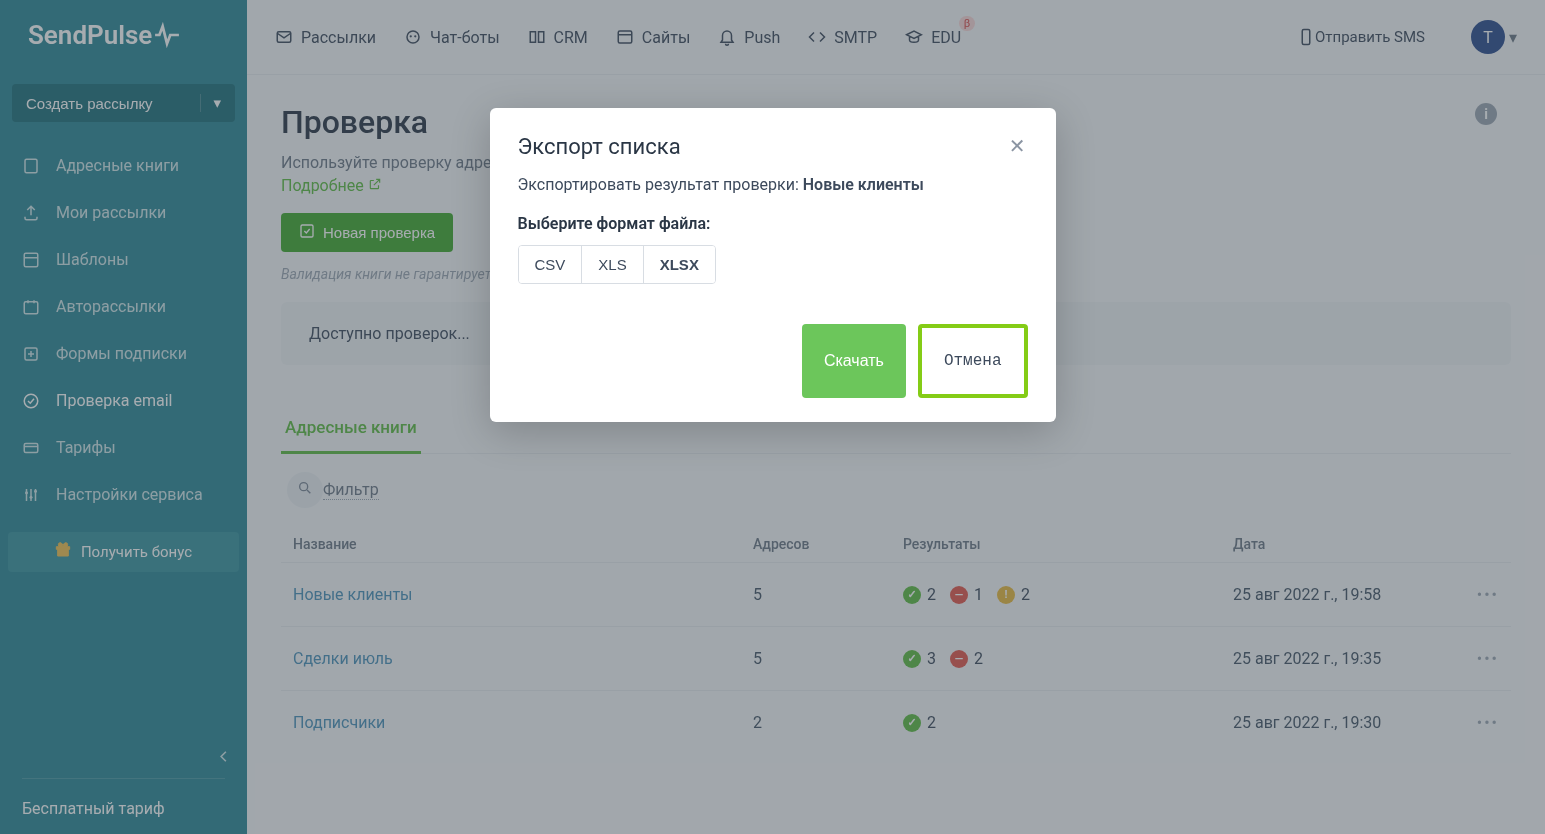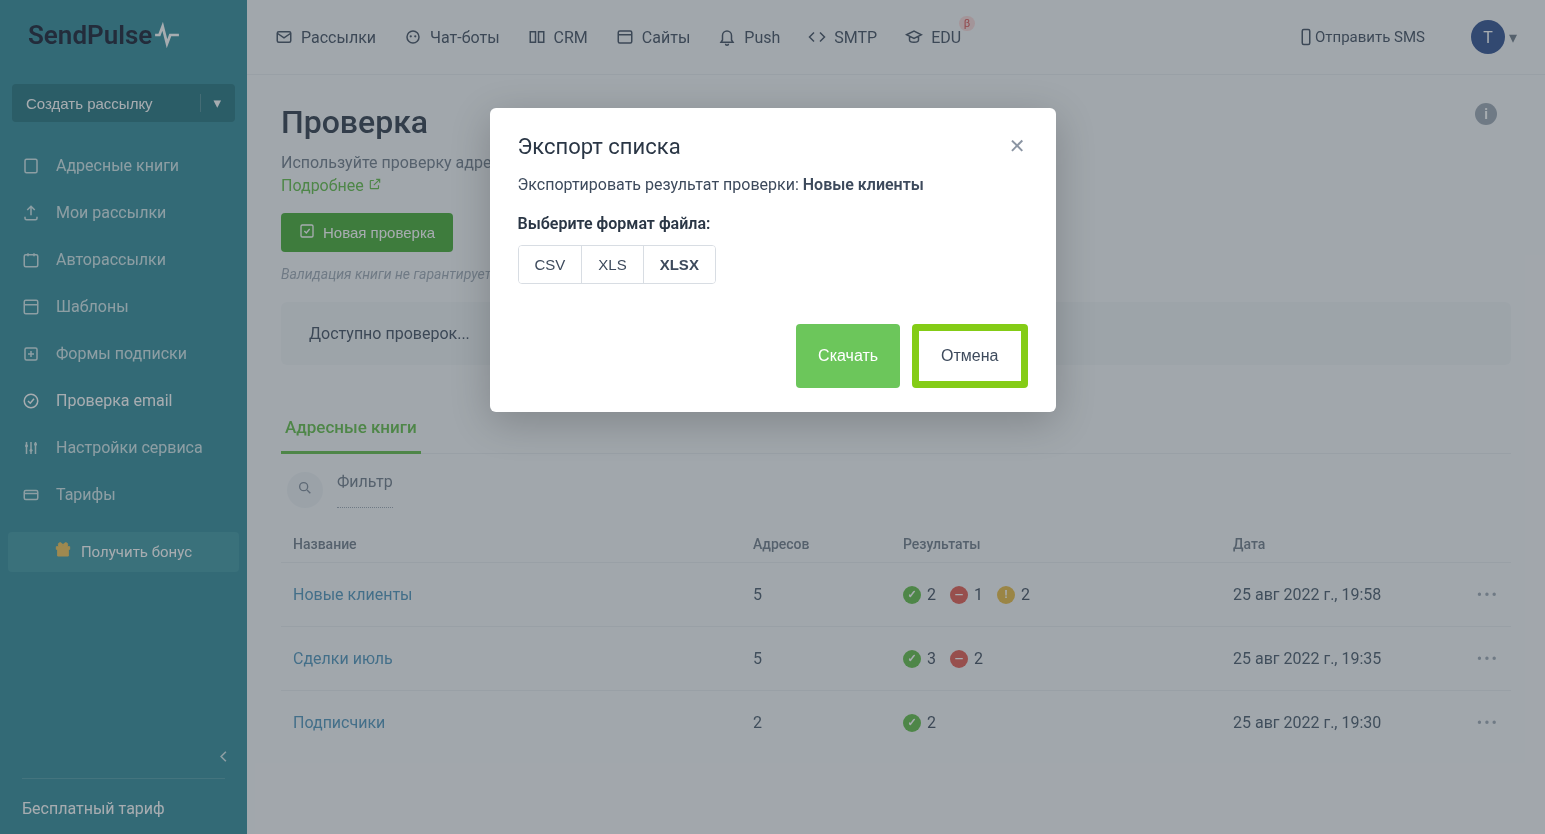--- a/index.html
+++ b/index.html
@@ -2,21 +2,21 @@
 <html><head>
 <meta charset="utf-8">
 <style>
 * { margin: 0; padding: 0; box-sizing: border-box; }
 body { font-family: -apple-system, BlinkMacSystemFont, 'Segoe UI', Roboto, sans-serif; background: #f5f6f8; color: #445566; overflow: hidden; }
 
 .app { display: flex; width: 1545px; height: 834px; position: relative; }
 
 
 .sidebar { width: 247px; background: #2d8896; color: #fff; display: flex; flex-direction: column; flex-shrink: 0; }
-.logo { padding: 20px 28px; font-size: 26px; font-weight: 600; color: #0f172a; display: flex; align-items: center; }
+.logo { padding: 20px 28px; font-size: 26px; font-weight: 600; color: #ffffff; display: flex; align-items: center; }
 .logo-pulse { display: inline-flex; align-items: center; margin-left: 2px; }
 .create-btn-wrap { padding: 14px 12px 20px; }
 .create-btn { background: #1e6f7a; color: #fff; border: none; border-radius: 4px; padding: 10px 14px; font-size: 15px; display: flex; align-items: center; justify-content: space-between; width: 100%; cursor: pointer; }
 .create-btn-caret { border-left: 1px solid rgba(255,255,255,0.2); padding-left: 12px; margin-left: 10px; }
 .nav { flex: 1; }
 .nav-item { display: flex; align-items: center; padding: 14px 22px; color: #cfe5e8; font-size: 16px; cursor: pointer; gap: 16px; }
 .nav-item.active { color: #fff; }
 .nav-icon { width: 18px; height: 18px; display: inline-flex; align-items: center; justify-content: center; flex-shrink: 0; }
 .bonus-btn { margin: 14px 8px; background: #3a949f; color: #f0c050; border-radius: 4px; padding: 10px 14px; display: flex; align-items: center; gap: 10px; font-size: 15px; justify-content: center; cursor: pointer; }
 .bonus-btn span:last-child { color: #fff; }
@@ -42,21 +42,21 @@
 .more-link { color: #5dbb42; text-decoration: none; font-size: 16px; display: inline-flex; align-items: center; gap: 4px; margin-bottom: 18px; }
 .new-check-btn { background: #41a82f; color: #fff; border: none; border-radius: 4px; padding: 10px 18px; font-size: 15px; display: inline-flex; align-items: center; gap: 8px; cursor: pointer; }
 .validation-note { color: #9aa5b1; font-size: 14px; margin-top: 14px; font-style: italic; }
 .available-box { background: #edf0f3; border-radius: 6px; padding: 22px 28px; margin-top: 20px; font-size: 16px; color: #3d4a5c; }
 .info-icon-corner { position: absolute; top: 28px; right: 48px; width: 22px; height: 22px; border-radius: 50%; background: #9aa5b1; color: #fff; display: flex; align-items: center; justify-content: center; font-size: 14px; font-weight: bold; cursor: pointer; }
 
 .tabs { display: flex; gap: 28px; border-bottom: 1px solid #e5e9ed; margin-top: 38px; }
 .tab { padding: 14px 4px; font-size: 17px; color: #7a8594; cursor: pointer; border-bottom: 3px solid transparent; margin-bottom: -1px; }
 .tab.active { color: #5dbb42; border-bottom-color: #5dbb42; font-weight: 500; }
 
-.filter-row { display: flex; gap: 14px; padding: 18px 6px; }
+.filter-row { display: flex; align-items: center; padding: 18px 6px; }
 .search-circle { width: 36px; height: 36px; border-radius: 50%; background: #e9edf1; display: flex; align-items: center; justify-content: center; color: #7a8594; cursor: pointer; }
 .filter-label { color: #6b7785; font-size: 16px; border-bottom: 1px dotted #9aa5b1; cursor: pointer; }
 
 .table { width: 100%; border-collapse: collapse; }
 .table th { text-align: left; padding: 10px 12px; font-weight: 500; color: #6b7785; font-size: 14px; }
 .table td { padding: 22px 12px; font-size: 16px; }
 .table tbody tr { border-top: 1px solid #e5e9ed; }
 .book-link { color: #4a90b8; cursor: pointer; }
 .result-badges { display: flex; align-items: center; gap: 14px; }
 .badge { display: inline-flex; align-items: center; gap: 6px; color: #3d4a5c; }
@@ -74,21 +74,21 @@
 .modal-close { color: #8b95a3; cursor: pointer; font-size: 20px; line-height: 1; padding: 2px; }
 .modal-body { margin-top: 16px; }
 .modal-text { font-size: 16px; color: #3d4a5c; margin-bottom: 20px; }
 .modal-text b { font-weight: 600; }
 .modal-label { font-size: 16px; font-weight: 600; color: #2a3645; margin-bottom: 12px; }
 .format-group { display: inline-flex; border: 1px solid #d8dde3; border-radius: 4px; overflow: hidden; }
 .format-btn { background: #fff; border: none; border-right: 1px solid #d8dde3; padding: 10px 16px; font-size: 15px; color: #3d4a5c; cursor: pointer; }
 .format-btn:last-child { border-right: none; font-weight: bold; }
 .modal-footer { display: flex; gap: 12px; justify-content: flex-end; margin-top: 40px; }
 .btn-primary { background: #6cc65b; color: #fff; border: none; border-radius: 4px; padding: 10px 22px; font-size: 16px; cursor: pointer; }
-.btn-secondary { background: #fff; color: #3d4a5c; border: 7px solid #84cc16; border-radius: 4px; padding: 16px 22px; font-size: 16px; cursor: pointer; }
+.btn-secondary { background: #fff; color: #3d4a5c; border: 4px solid #84cc16; border-radius: 4px; padding: 24px 22px; font-size: 16px; cursor: pointer; font-family: Liberation Mono, monospace; }
 
 svg { width: 100%; height: 100%; }
 </style>
 </head>
 <body>
 
 <div class="app">
 
   <aside class="sidebar">
     <div class="logo">
@@ -118,72 +118,72 @@
         <span class="nav-icon">
             <svg viewBox="0 0 24 24">
               <path fill="none" stroke="currentColor" stroke-width="2" d="M12 3v12m-5-7l5-5 5 5M4 17v2a2 2 0 002 2h12a2 2 0 002-2v-2"></path>
             </svg>
           </span>
         <span>Мои рассылки</span>
       </div>
       <div class="nav-item">
         <span class="nav-icon">
             <svg viewBox="0 0 24 24">
+              <rect x="3" y="3" width="18" height="18" rx="2" fill="none" stroke="currentColor" stroke-width="2"></rect>
+              <path stroke="currentColor" stroke-width="2" d="M3 9h18"></path>
+            </svg>
+          </span>
+        <span>Шаблоны</span>
+      </div>
+      <div class="nav-item">
+        <span class="nav-icon">
+            <svg viewBox="0 0 24 24">
               <rect x="3" y="5" width="18" height="16" rx="2" fill="none" stroke="currentColor" stroke-width="2"></rect>
               <path stroke="currentColor" stroke-width="2" d="M8 3v4M16 3v4"></path>
             </svg>
           </span>
         <span>Авторассылки</span>
       </div>
       <div class="nav-item">
         <span class="nav-icon">
             <svg viewBox="0 0 24 24">
-              <rect x="3" y="3" width="18" height="18" rx="2" fill="none" stroke="currentColor" stroke-width="2"></rect>
-              <path stroke="currentColor" stroke-width="2" d="M3 9h18"></path>
-            </svg>
-          </span>
-        <span>Шаблоны</span>
-      </div>
-      <div class="nav-item">
-        <span class="nav-icon">
-            <svg viewBox="0 0 24 24">
               <rect x="4" y="4" width="16" height="16" rx="2" fill="none" stroke="currentColor" stroke-width="2"></rect>
               <path stroke="currentColor" stroke-width="2" d="M12 8v8M8 12h8"></path>
             </svg>
           </span>
         <span>Формы подписки</span>
       </div>
       <div class="nav-item active">
         <span class="nav-icon">
             <svg viewBox="0 0 24 24">
               <circle cx="12" cy="12" r="9" fill="none" stroke="currentColor" stroke-width="2"></circle>
               <path fill="none" stroke="currentColor" stroke-width="2" d="M8 12l3 3 5-6"></path>
             </svg>
           </span>
         <span>Проверка email</span>
+      </div>
+      <div class="nav-item">
+        <span class="nav-icon">
+            <svg viewBox="0 0 24 24">
+              <rect x="3" y="6" width="18" height="12" rx="2" fill="none" stroke="currentColor" stroke-width="2"></rect>
+              <path stroke="currentColor" stroke-width="2" d="M3 10h18"></path>
+            </svg>
+          </span>
+        <span>Тарифы</span>
       </div>
       <div class="nav-item">
         <span class="nav-icon">
             <svg viewBox="0 0 24 24">
               <path stroke="currentColor" stroke-width="2" d="M6 4v16M12 4v16M18 4v16"></path>
               <circle cx="6" cy="9" r="2" fill="currentColor"></circle>
               <circle cx="12" cy="15" r="2" fill="currentColor"></circle>
               <circle cx="18" cy="7" r="2" fill="currentColor"></circle>
             </svg>
           </span>
         <span>Настройки сервиса</span>
-      </div>
-      <div class="nav-item">
-        <span class="nav-icon">
-            <svg viewBox="0 0 24 24">
-              <rect x="3" y="6" width="18" height="12" rx="2" fill="none" stroke="currentColor" stroke-width="2"></rect>
-              <path stroke="currentColor" stroke-width="2" d="M3 10h18"></path>
-            </svg>
-          </span>
-        <span>Тарифы</span>
       </div>
       <div class="bonus-btn">
         <span><svg viewBox="0 0 24 24" width="16" height="16">
               <path fill="#f0c050" d="M4 11h16v10H4zM2 7h20v4H2zM12 7v14M8 7a3 3 0 110-6c2 0 4 3 4 6M16 7a3 3 0 100-6c-2 0-4 3-4 6" stroke="#f0c050" stroke-width="1.5"></path>
             </svg></span>
         <span>Получить бонус</span>
       </div>
     </nav>
     <div class="collapse-handle">
       <svg viewBox="0 0 24 24" width="14" height="14">

